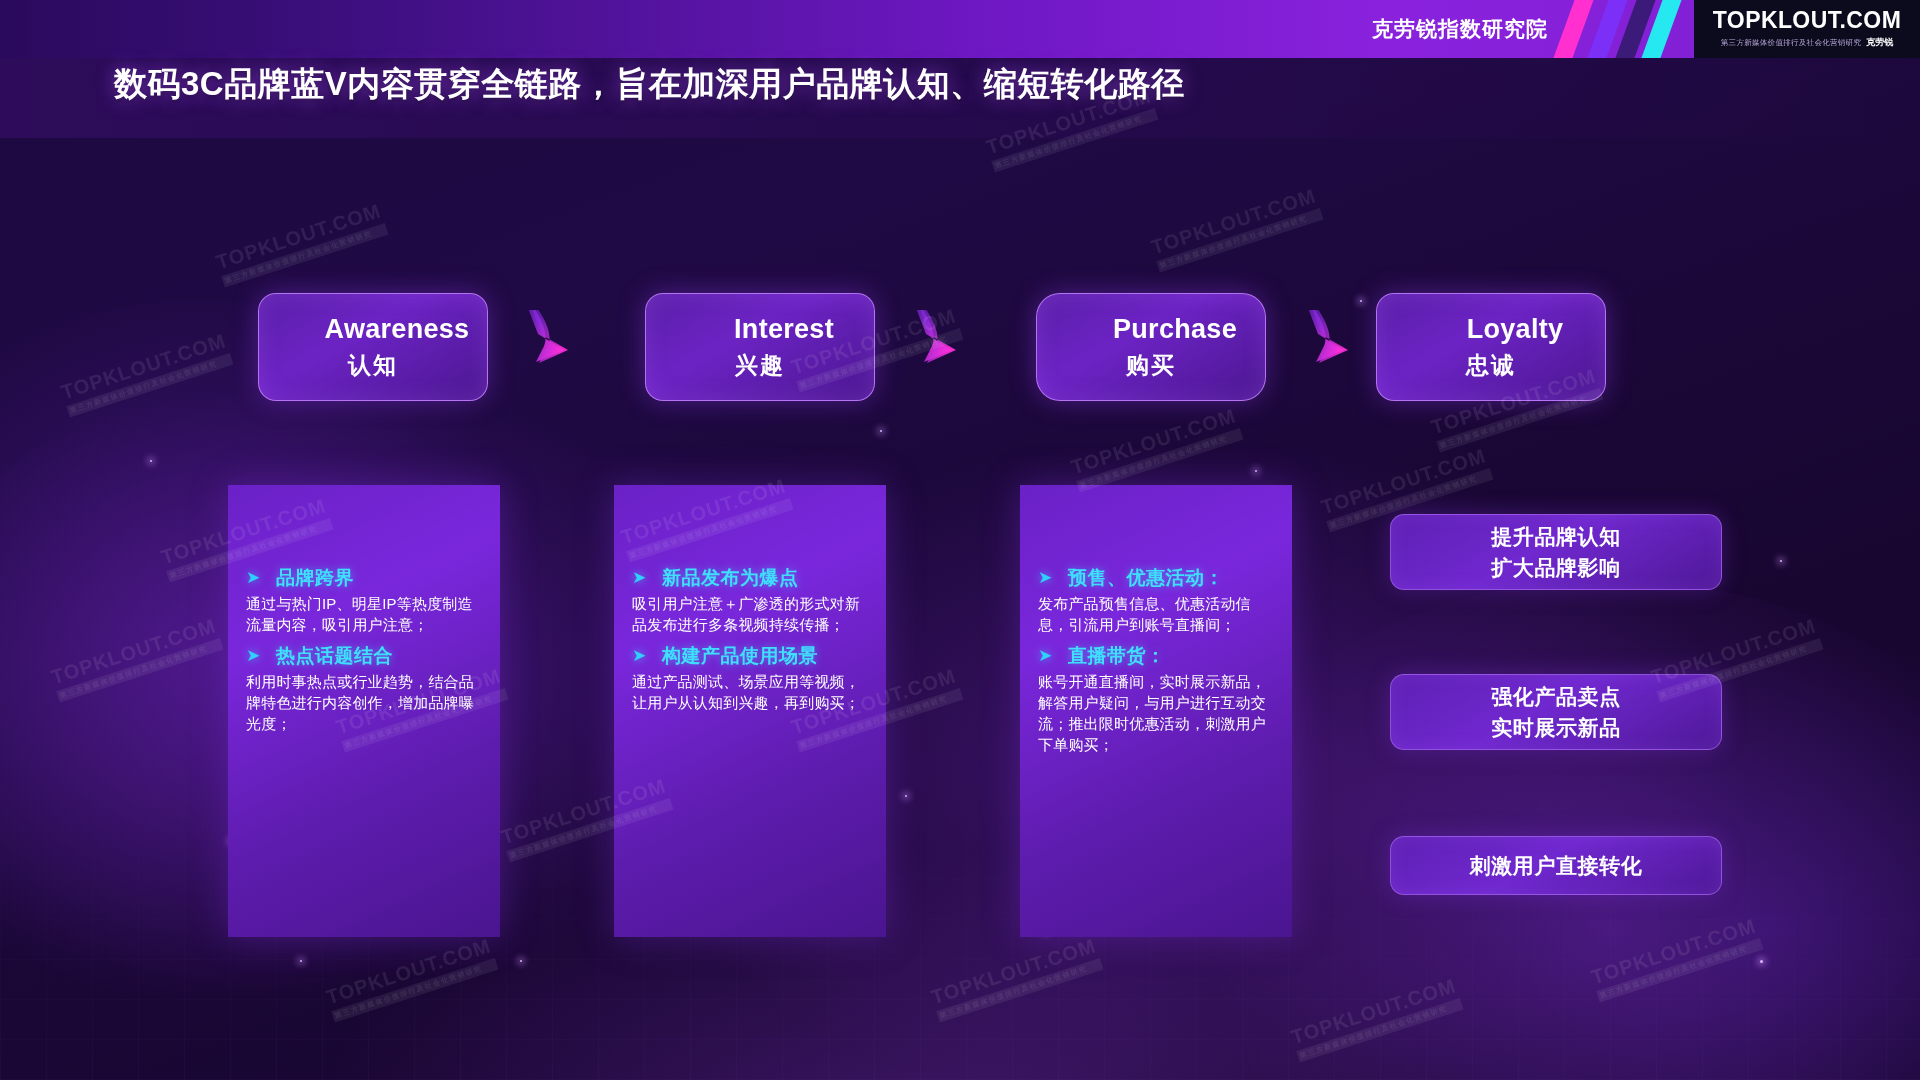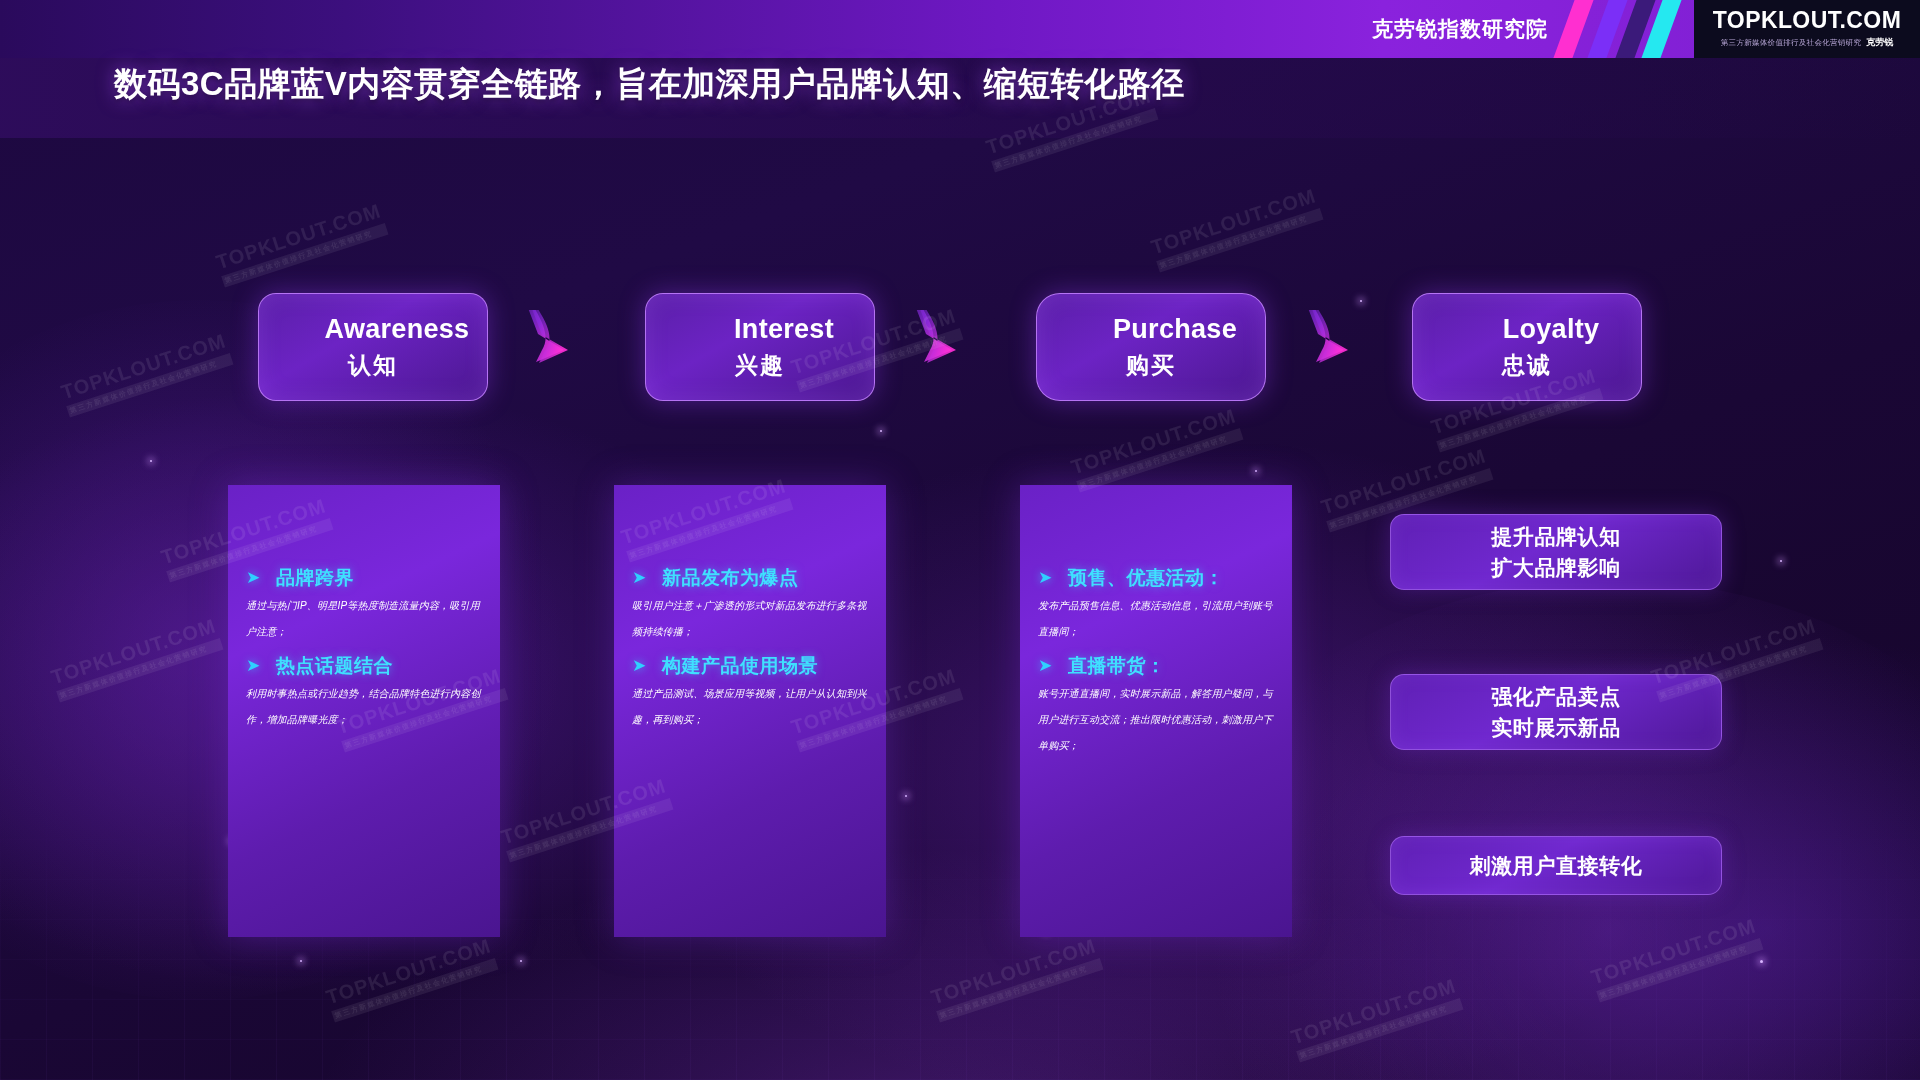--- a/index.html
+++ b/index.html
@@ -81,21 +81,21 @@
     position:absolute;top:485px;width:272px;height:452px;
     background:linear-gradient(155deg,#6a21c6 0%,#7a27dc 30%,#5e1cae 66%,#4a1590 100%);
     box-shadow:0 0 34px rgba(120,45,210,.38);
   }
   .panel-inner{position:absolute;left:18px;right:14px;bottom:0;top:80px;}
   .bullet-head{display:flex;align-items:flex-start;gap:0;margin-bottom:2px;}
   .chev{flex:0 0 auto;width:30px;color:#2fd0ff;font-size:17px;line-height:26px;text-align:left;
         text-shadow:0 0 8px rgba(60,200,255,.8);}
   .bullet-title{color:#3fe0ff;font-size:19px;font-weight:bold;line-height:26px;letter-spacing:.5px;
         text-shadow:0 0 9px rgba(60,210,255,.55);}
-  .bullet-body{color:#ffffff;font-size:10px;line-height:26px;letter-spacing:.2px;font-style:italic;}
+  .bullet-body{color:#ffffff;font-size:15px;line-height:21px;letter-spacing:.2px;}
   .bullet-gap{height:8px;}
 
   
   .pill{
     position:absolute;left:1390px;width:332px;border-radius:14px;
     background:linear-gradient(150deg,#5f20b4 0%,#7028cf 45%,#4e1897 100%);
     border:1.4px solid rgba(186,122,255,.55);
     box-shadow:0 0 22px rgba(120,45,210,.35),inset 0 0 18px rgba(175,105,255,.16);
     display:flex;flex-direction:column;align-items:center;justify-content:center;
     color:#fff;font-weight:bold;font-size:21px;line-height:31px;letter-spacing:.6px;text-align:center;
@@ -162,21 +162,21 @@
         <div class="chip-cn">认知</div>
       </div>
       <div class="chip" style="left: 645px;">
         <div class="chip-en">Interest</div>
         <div class="chip-cn">兴趣</div>
       </div>
       <div class="chip" style="left: 1036px; border-radius: 24px;">
         <div class="chip-en">Purchase</div>
         <div class="chip-cn">购买</div>
       </div>
-      <div class="chip" style="left: 1412px;">
+      <div class="chip" style="left: 1376px;">
         <div class="chip-en">Loyalty</div>
         <div class="chip-cn">忠诚</div>
       </div>
       <div class="arrow" style="left: 512px;"><svg viewBox="0 0 78 74" width="78" height="74">
           <defs>
             <linearGradient id="ag0" x1="0" y1="0" x2="1" y2="0.6">
               <stop offset="0%" stop-color="#8a2be2" stop-opacity="0.15"></stop>
               <stop offset="45%" stop-color="#8a2be2" stop-opacity="0.75"></stop>
               <stop offset="100%" stop-color="#ff2fd8"></stop>
             </linearGradient>

